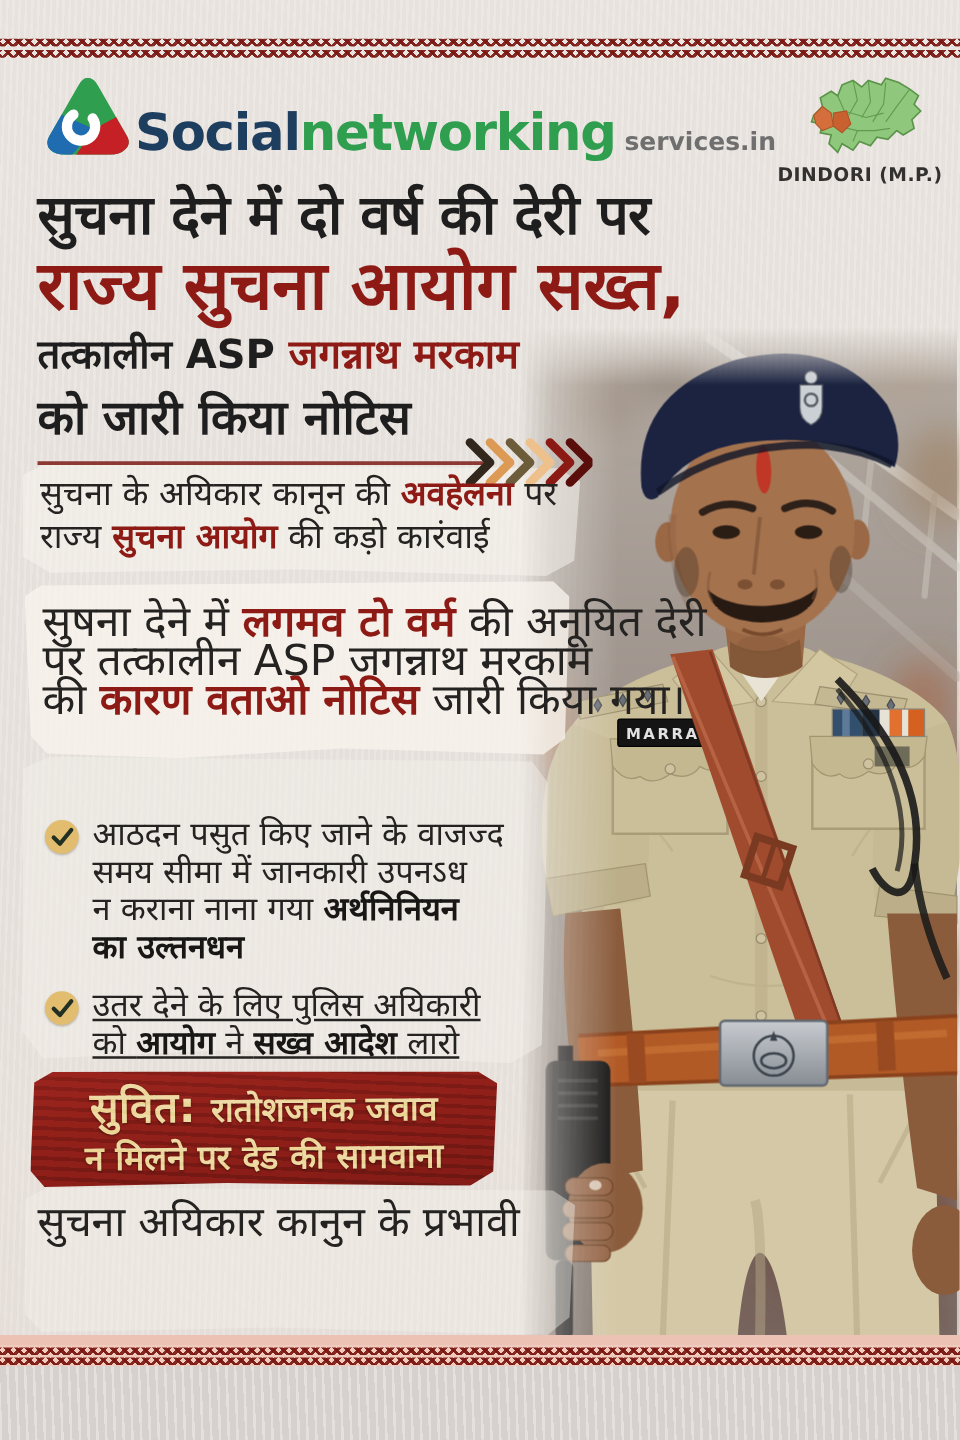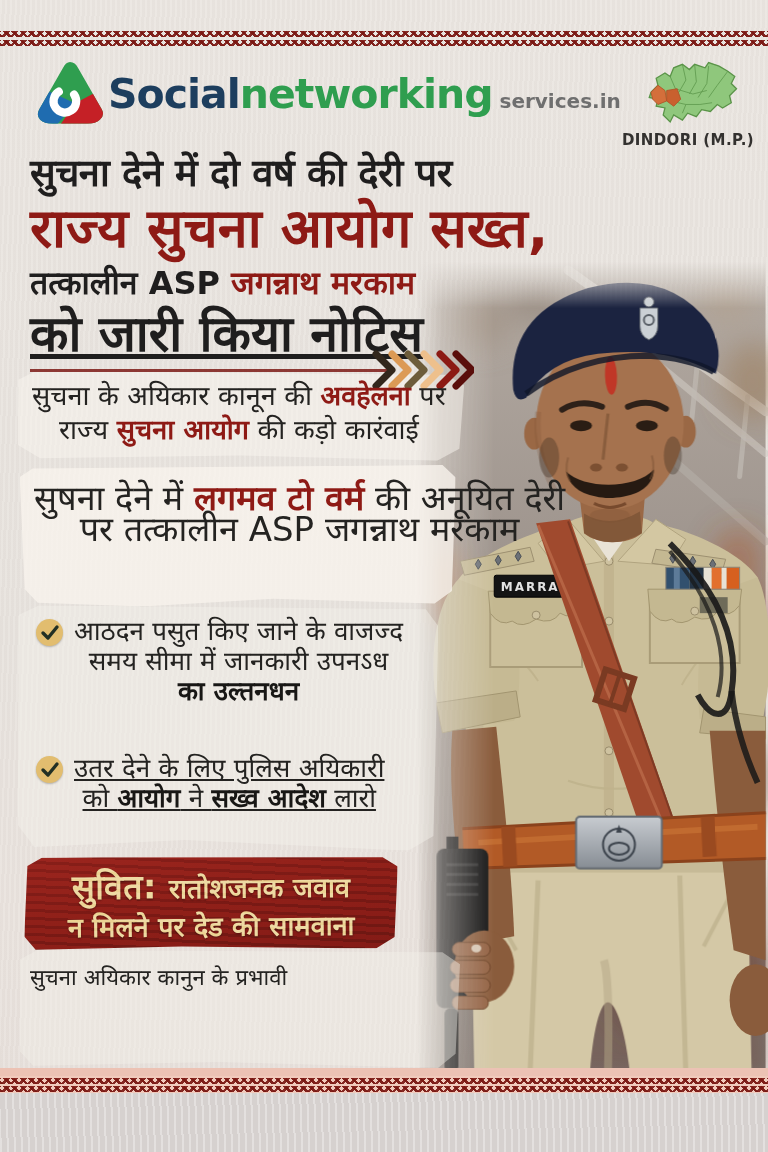--- a/index.html
+++ b/index.html
@@ -15,46 +15,46 @@
                      repeating-linear-gradient(-45deg,rgba(122,23,18,.9) 0 2.5px,transparent 2.5px 6px);}
   #band-top{left:0;top:31px;width:768px;z-index:5;}
   #band-top .weave-row+.weave-row{margin-top:3px;}
   #strip-pink{left:0;top:1068px;width:768px;height:8px;background:#ecc2b4;z-index:6;}
   #band-bottom{left:0;top:1076px;width:768px;height:17px;background:#f0cabc;z-index:6;padding-top:2px;box-sizing:border-box;}
   #band-bottom .weave-row+.weave-row{margin-top:2px;}
   #bottom-area{left:0;top:1093px;width:768px;height:59px;background:#d9d4d2;z-index:6;
     background-image:repeating-linear-gradient(88deg,rgba(255,255,255,.28) 0 2px,rgba(0,0,0,.015) 2px 7px);}
   
   #logo{left:34px;top:58px;width:72px;height:72px;z-index:4;}
-  #brand{left:108px;top:70px;z-index:4;white-space:nowrap;text-align:right;}
+  #brand{left:108px;top:82px;z-index:4;white-space:nowrap;text-align:right;}
   #brand .w1{font-size:41px;font-weight:700;color:#1d3e5e;letter-spacing:-1px;}
   #brand .w2{font-size:41px;font-weight:700;color:#2f9e4f;letter-spacing:-1px;}
   #brand .sfx{font-size:20px;font-weight:700;color:#6f6f6f;margin-left:7px;}
   #map-wrap{left:644px;top:58px;width:96px;height:72px;z-index:4;}
   #map-label{left:600px;top:131px;width:176px;text-align:center;font-size:15px;font-weight:700;
     color:#33312f;letter-spacing:.4px;z-index:4;}
   
   #headline{left:30px;top:146px;z-index:3;color:#1f1e1e;}
   #headline div{white-space:nowrap;font-weight:700;}
-  .hl1{font-size:38px;line-height:54px;letter-spacing:-.5px;}
+  .hl1{font-size:44px;line-height:54px;letter-spacing:-.5px;}
   .hl2{font-size:54px;line-height:58px;color:#8e1a15;}
   .hl3{font-size:32px;line-height:50px;}
-  .hl4{font-size:50px;line-height:52px;text-decoration:underline;}
+  .hl4{font-size:38px;line-height:52px;}
   .sg-red{color:#8e1a15;font-weight:700;}
   .sg-b{font-weight:700;color:#181715;}
   .sg-big{font-size:34px;font-weight:700;letter-spacing:.3px;}
   
   #divider-line{left:30px;top:369px;width:364px;height:3px;background:#7c1a15;opacity:.85;z-index:3;}
   #chevrons{left:372px;top:347px;width:102px;height:46px;z-index:3;}
   
-  .devblock{z-index:3;color:#242321;font-weight:500;text-align:center;}
+  .devblock{z-index:3;color:#242321;font-weight:500;}
   .devblock div{white-space:nowrap;}
   #subhead{left:32px;top:379px;font-size:27px;line-height:34px;}
   #lead{left:34px;top:483px;font-size:34px;line-height:31px;}
-  .bullet{left:34px;font-size:26px;line-height:30px;}
+  .bullet{left:34px;font-size:26px;line-height:30px;margin-top:37px;}
   #bullet1{top:616px;}
   #bullet2{top:753px;text-decoration:underline;}
   .bullet .btext{margin-left:40px;}
   .check-dot{position:absolute;left:2px;top:3px;width:27px;height:27px;border-radius:50%;
     background:#e2bd6f;box-shadow:0 1px 2px rgba(0,0,0,.25);}
   
   .paper{z-index:2;}
   #paper0{left:18px;top:372px;width:446px;height:88px;background:rgba(249,245,239,.5);
     transform:rotate(.25deg);clip-path:polygon(0 10%,4% 0,96% 2%,100% 14%,99% 86%,94% 100%,50% 95%,5% 99%,0 84%);}
   #paper1{left:20px;top:466px;width:436px;height:140px;background:rgba(248,244,237,.78);
@@ -69,21 +69,21 @@
     background:linear-gradient(172deg,#97231d 0%,#8c1e18 45%,#7e1a15 100%);
     background-blend-mode:multiply;
     box-shadow:0 3px 6px rgba(0,0,0,.3);
     clip-path:polygon(1% 9%,5% 0,96% 3%,100% 13%,99% 88%,94% 100%,42% 96%,3% 98%,0 84%);
     text-align:center;color:#eed9a0;padding-top:10px;box-sizing:border-box;}
   #alert::before{content:"";position:absolute;inset:0;
     background:repeating-linear-gradient(3deg,rgba(0,0,0,.14) 0 3px,rgba(255,255,255,.04) 3px 8px);
     mix-blend-mode:overlay;pointer-events:none;}
   #alert div{white-space:nowrap;font-size:27px;font-weight:700;line-height:40px;text-shadow:0 1px 2px rgba(0,0,0,.4);}
   #alert .al2{line-height:36px;}
-  #footer-par{left:30px;top:961px;font-size:22px;line-height:33px;}
+  #footer-par{left:30px;top:961px;font-size:33px;line-height:33px;}
   
   #photo{left:416px;top:262px;width:352px;height:810px;z-index:1;
     -webkit-mask-image:linear-gradient(to right,transparent 0,rgba(0,0,0,.55) 26px,#000 78px);
     mask-image:linear-gradient(to right,transparent 0,rgba(0,0,0,.55) 26px,#000 78px);}
   #photo-inner{width:100%;height:100%;
     -webkit-mask-image:linear-gradient(to bottom,transparent 0,#000 46px);
     mask-image:linear-gradient(to bottom,transparent 0,#000 46px);}
 </style>
 </head>
 <body>
@@ -155,31 +155,33 @@
   <div class="abs paper" id="paper3"></div>
 
   <div class="abs devblock" id="subhead">
     <div><span>सुचना के अयिकार कानून की </span><span class="sg-red">अवहेलना</span><span> पर</span></div>
     <div><span>राज्य </span><span class="sg-red">सुचना आयोग</span><span> की कड़ो कारंवाई</span></div>
   </div>
 
   <div class="abs devblock" id="lead">
     <div><span>सुषना देने में </span><span class="sg-red">लगमव टो वर्म</span><span> की अनूयित देरी</span></div>
     <div><span>पर तत्कालीन ASP जगन्नाथ मरकाम</span></div>
+    <div><span>की </span><span class="sg-red">कारण वताओ नोटिस</span><span> जारी किया गया।</span></div>
   </div>
 
   <div class="abs devblock bullet" id="bullet1">
     <div class="check-dot">
       <svg viewBox="0 0 27 27" width="27" height="27">
           <path d="M7,14 l5,5 l9,-11" fill="none" stroke="#223024" stroke-width="3.4" stroke-linecap="round" stroke-linejoin="round"></path>
         </svg>
     </div>
     <div class="btext">
       <div><span>आठदन पसुत किए जाने के वाजज्द</span></div>
       <div><span>समय सीमा में जानकारी उपनऽध</span></div>
+      <div><span>न कराना नाना गया </span><span class="sg-b">अर्थनिनियन</span></div>
       <div><span class="sg-b">का उल्तनधन</span></div>
     </div>
   </div>
 
   <div class="abs devblock bullet" id="bullet2">
     <div class="check-dot">
       <svg viewBox="0 0 27 27" width="27" height="27">
           <path d="M7,14 l5,5 l9,-11" fill="none" stroke="#223024" stroke-width="3.4" stroke-linecap="round" stroke-linejoin="round"></path>
         </svg>
     </div>

